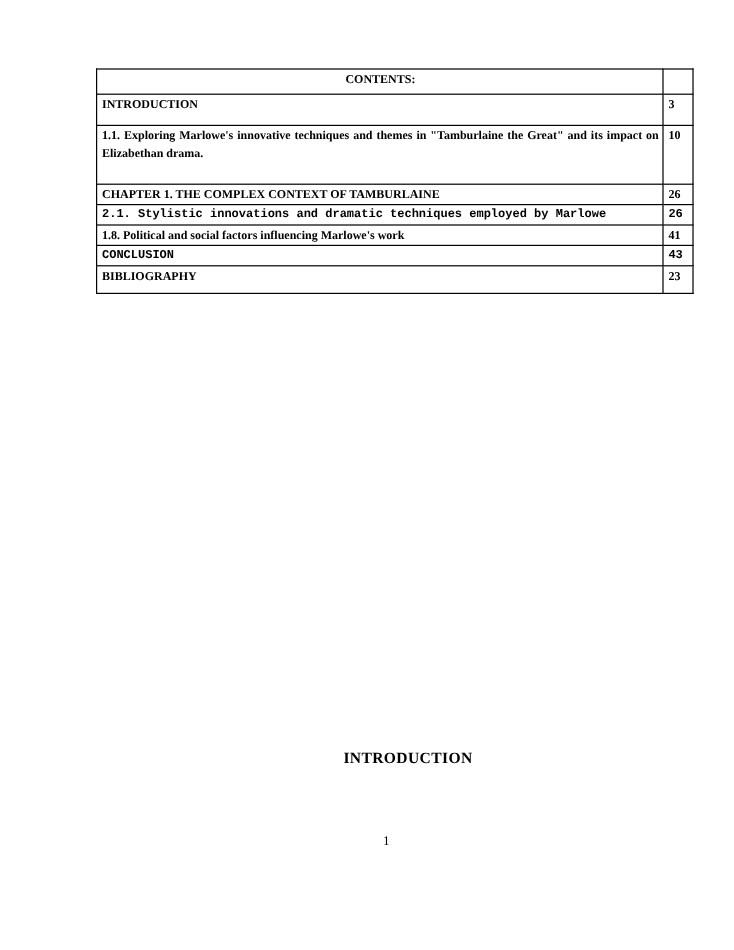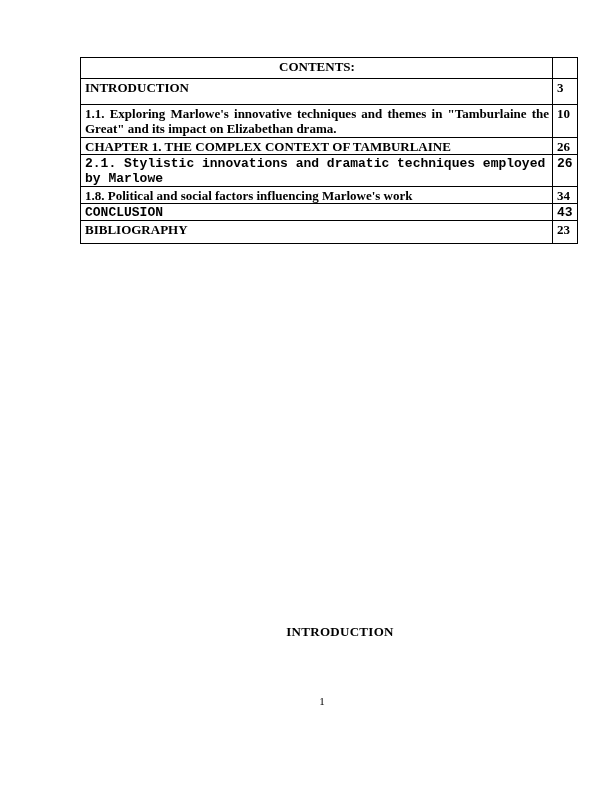--- a/index.html
+++ b/index.html
@@ -22,32 +22,32 @@
     left: 80px;
     top: 57px;
     width: 492px;
     border-collapse: collapse;
     table-layout: fixed;
   }
   table.contents td {
     border: 1px solid #000000;
     vertical-align: top;
     padding: 1px 3px 0 4px;
-    font-size: 13px;
+    font-size: 10px;
     line-height: 15px;
     font-weight: bold;
     overflow: hidden;
   }
   td.c-title { width: 464px; }
   td.c-page  { width: 17px; }
   td.header-cell { text-align: center; }
   td.justify { text-align: justify; }
   tr.h-header { height: 21px; }
   tr.h-tall   { height: 26px; }
-  tr.h-2line  { height: 33px; }
+  tr.h-2line  { height: 49px; }
   tr.h-17     { height: 17px; }
   tr.h-15     { height: 15px; }
   tr.h-16     { height: 16px; font-family: Liberation Mono, monospace; }
   tr.h-23     { height: 23px; margin-top: 29px; }
   .section-heading {
     position: absolute;
     left: 0;
     right: 0;
     top: 624px;
     text-align: center;
@@ -89,21 +89,21 @@
     <tr class="h-15">
       <td class="c-title">CHAPTER 1. THE COMPLEX CONTEXT OF TAMBURLAINE</td>
       <td class="c-page">26</td>
     </tr>
     <tr class="h-16">
       <td class="c-title">2.1. Stylistic innovations and dramatic techniques employed by Marlowe</td>
       <td class="c-page">26</td>
     </tr>
     <tr class="h-17">
       <td class="c-title">1.8. Political and social factors influencing Marlowe's work</td>
-      <td class="c-page">34</td>
+      <td class="c-page">41</td>
     </tr>
     <tr class="h-16">
       <td class="c-title">CONCLUSION</td>
       <td class="c-page">43</td>
     </tr>
     <tr class="h-23">
       <td class="c-title">BIBLIOGRAPHY</td>
       <td class="c-page">23</td>
     </tr>
   </tbody>

